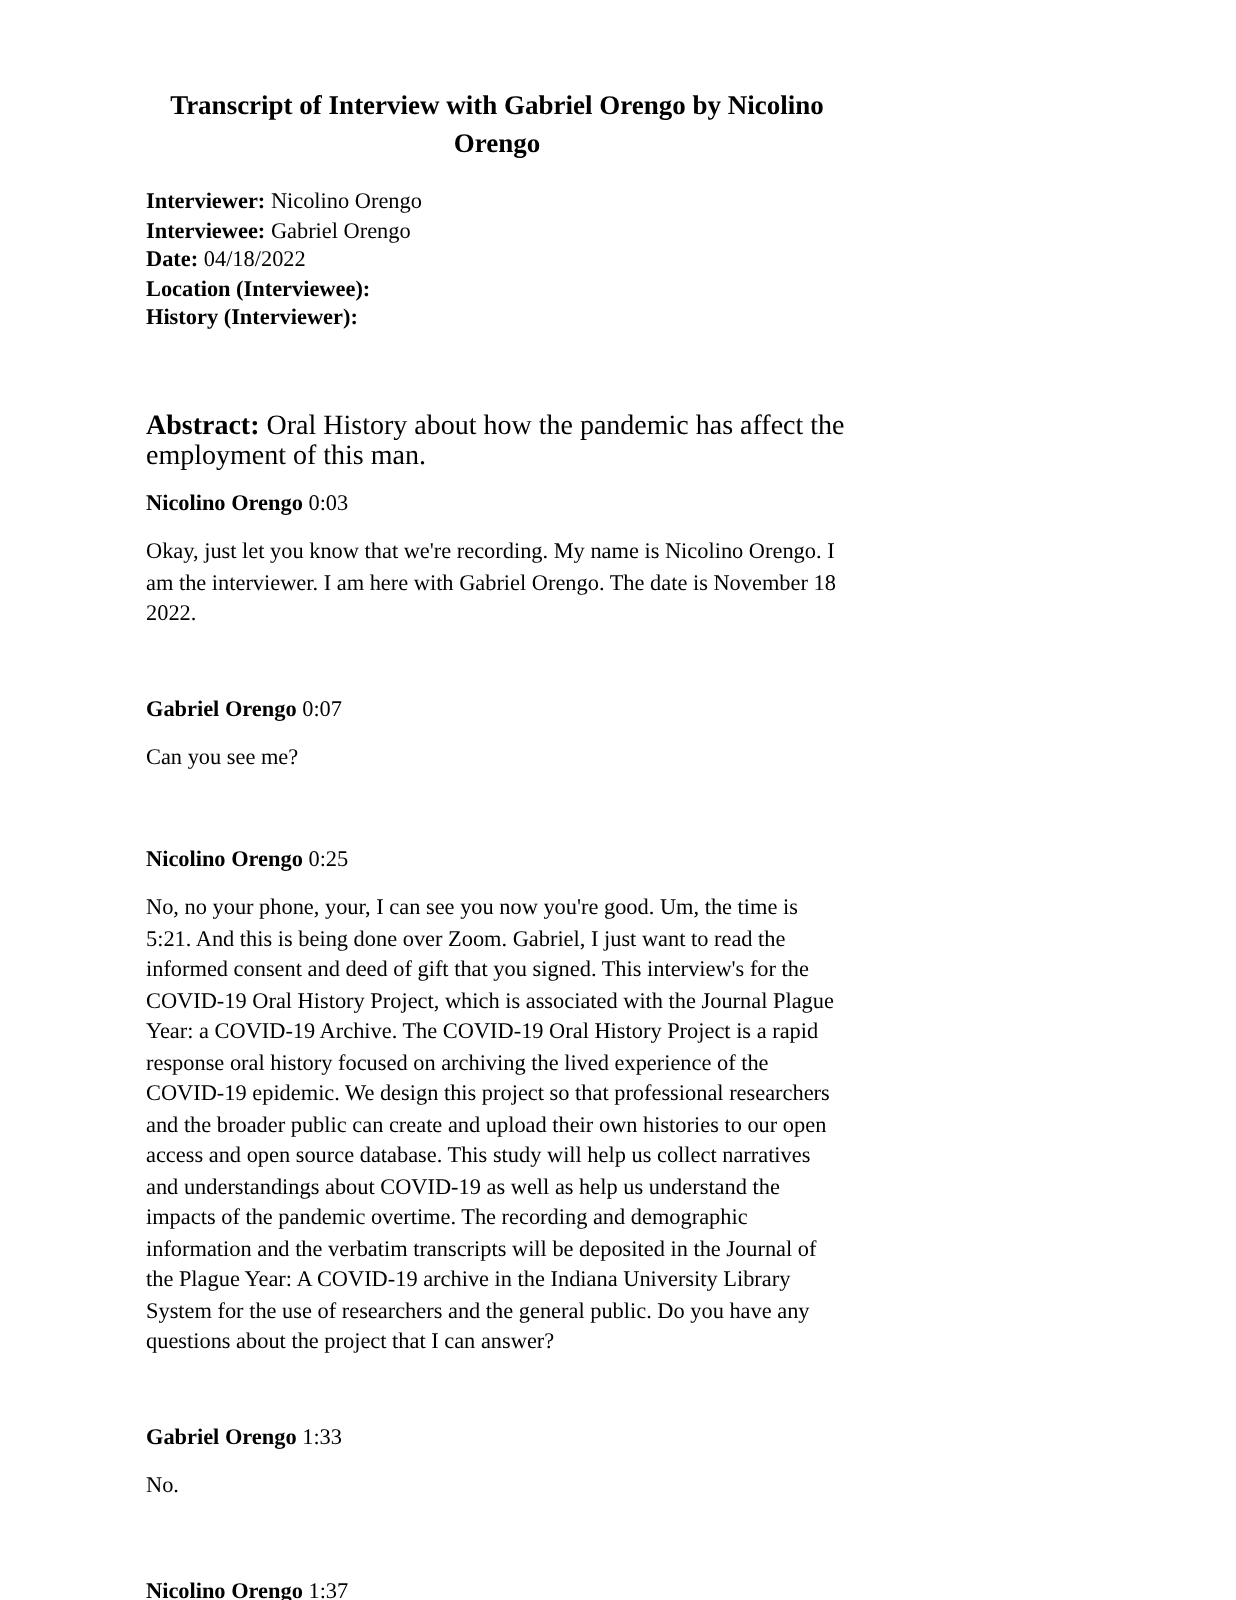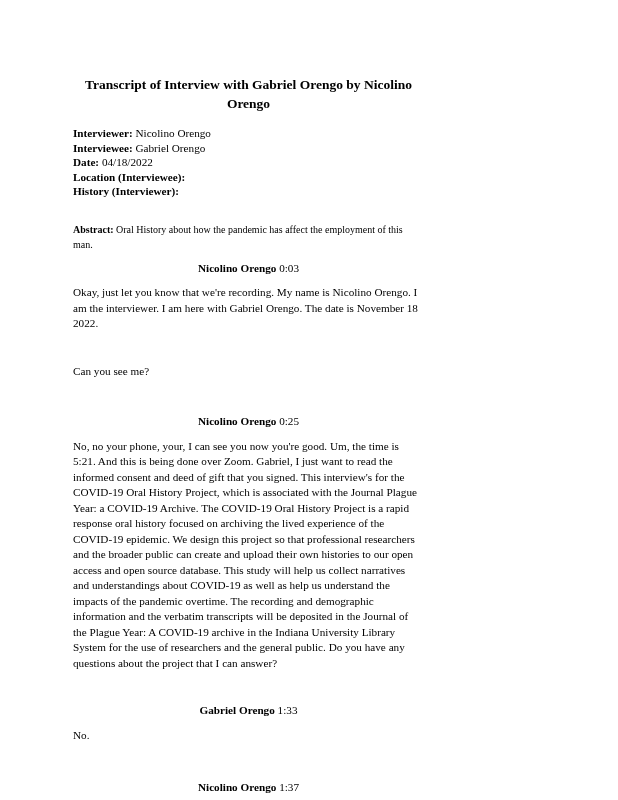--- a/index.html
+++ b/index.html
@@ -11,55 +11,54 @@
     width: 618px;
     height: 800px;
     overflow: hidden;
     font-family: "Liberation Serif", serif;
     color: #000000;
   }
   .page {
     box-sizing: border-box;
     width: 496px;
     height: 800px;
-    padding: 75px 72px 0 73px;
+    padding: 43px 72px 0 73px;
   }
   .title {
     font-size: 13.5px;
     line-height: 19px;
     font-weight: bold;
     text-align: center;
     margin: 0 0 13px 0;
   }
   .meta p {
     margin: 0;
     font-size: 11.2px;
     line-height: 14.6px;
   }
   .meta b, .abstract b {
     font-weight: bold;
   }
   .abstract {
-    margin: 23px 0 0 0;
-    font-size: 10px;
+    margin: 39px 0 0 0;
+    font-size: 14px;
     line-height: 15.5px;
   }
   .utterance {
     margin: 32px 0 0 0;
   }
   #utterances .utterance:nth-child(1) { margin-top: 8px; }
   #utterances .utterance:nth-child(3) { margin-top: 35px; }
   #utterances .utterance:nth-child(4) { }
   #utterances .utterance:nth-child(5) { margin-top: 37px; }
   .speaker-line {
     margin: 0;
     font-size: 11.2px;
     line-height: 15.5px;
     font-weight: bold;
-    text-align: center;
   }
   .speaker-line .ts {
     font-weight: normal;
   }
   .utterance-text {
     margin: 9px 0 0 0;
     font-size: 11.2px;
     line-height: 15.5px;
   }
 </style>
@@ -78,20 +77,21 @@
     </div>
 
   <p class="abstract"><b>Abstract:</b> <span>Oral History about how the pandemic has affect the employment of this man.</span></p>
 
   <div id="utterances">
       <div class="utterance">
         <p class="speaker-line"><b>Nicolino Orengo</b><span class="ts"> 0:03</span></p>
         <p class="utterance-text">Okay, just let you know that we're recording. My name is Nicolino Orengo. I am the interviewer. I am here with Gabriel Orengo. The date is November 18 2022.</p>
       </div>
       <div class="utterance">
+        <p class="speaker-line"><b>Gabriel Orengo</b><span class="ts"> 0:07</span></p>
         <p class="utterance-text">Can you see me?</p>
       </div>
       <div class="utterance">
         <p class="speaker-line"><b>Nicolino Orengo</b><span class="ts"> 0:25</span></p>
         <p class="utterance-text">No, no your phone, your, I can see you now you're good. Um, the time is 5:21. And this is being done over Zoom. Gabriel, I just want to read the informed consent and deed of gift that you signed. This interview's for the COVID-19 Oral History Project, which is associated with the Journal Plague Year: a COVID-19 Archive. The COVID-19 Oral History Project is a rapid response oral history focused on archiving the lived experience of the COVID-19 epidemic. We design this project so that professional researchers and the broader public can create and upload their own histories to our open access and open source database. This study will help us collect narratives and understandings about COVID-19 as well as help us understand the impacts of the pandemic overtime. The recording and demographic information and the verbatim transcripts will be deposited in the Journal of the Plague Year: A COVID-19 archive in the Indiana University Library System for the use of researchers and the general public. Do you have any questions about the project that I can answer?</p>
       </div>
       <div class="utterance">
         <p class="speaker-line"><b>Gabriel Orengo</b><span class="ts"> 1:33</span></p>
         <p class="utterance-text">No.</p>
       </div>

